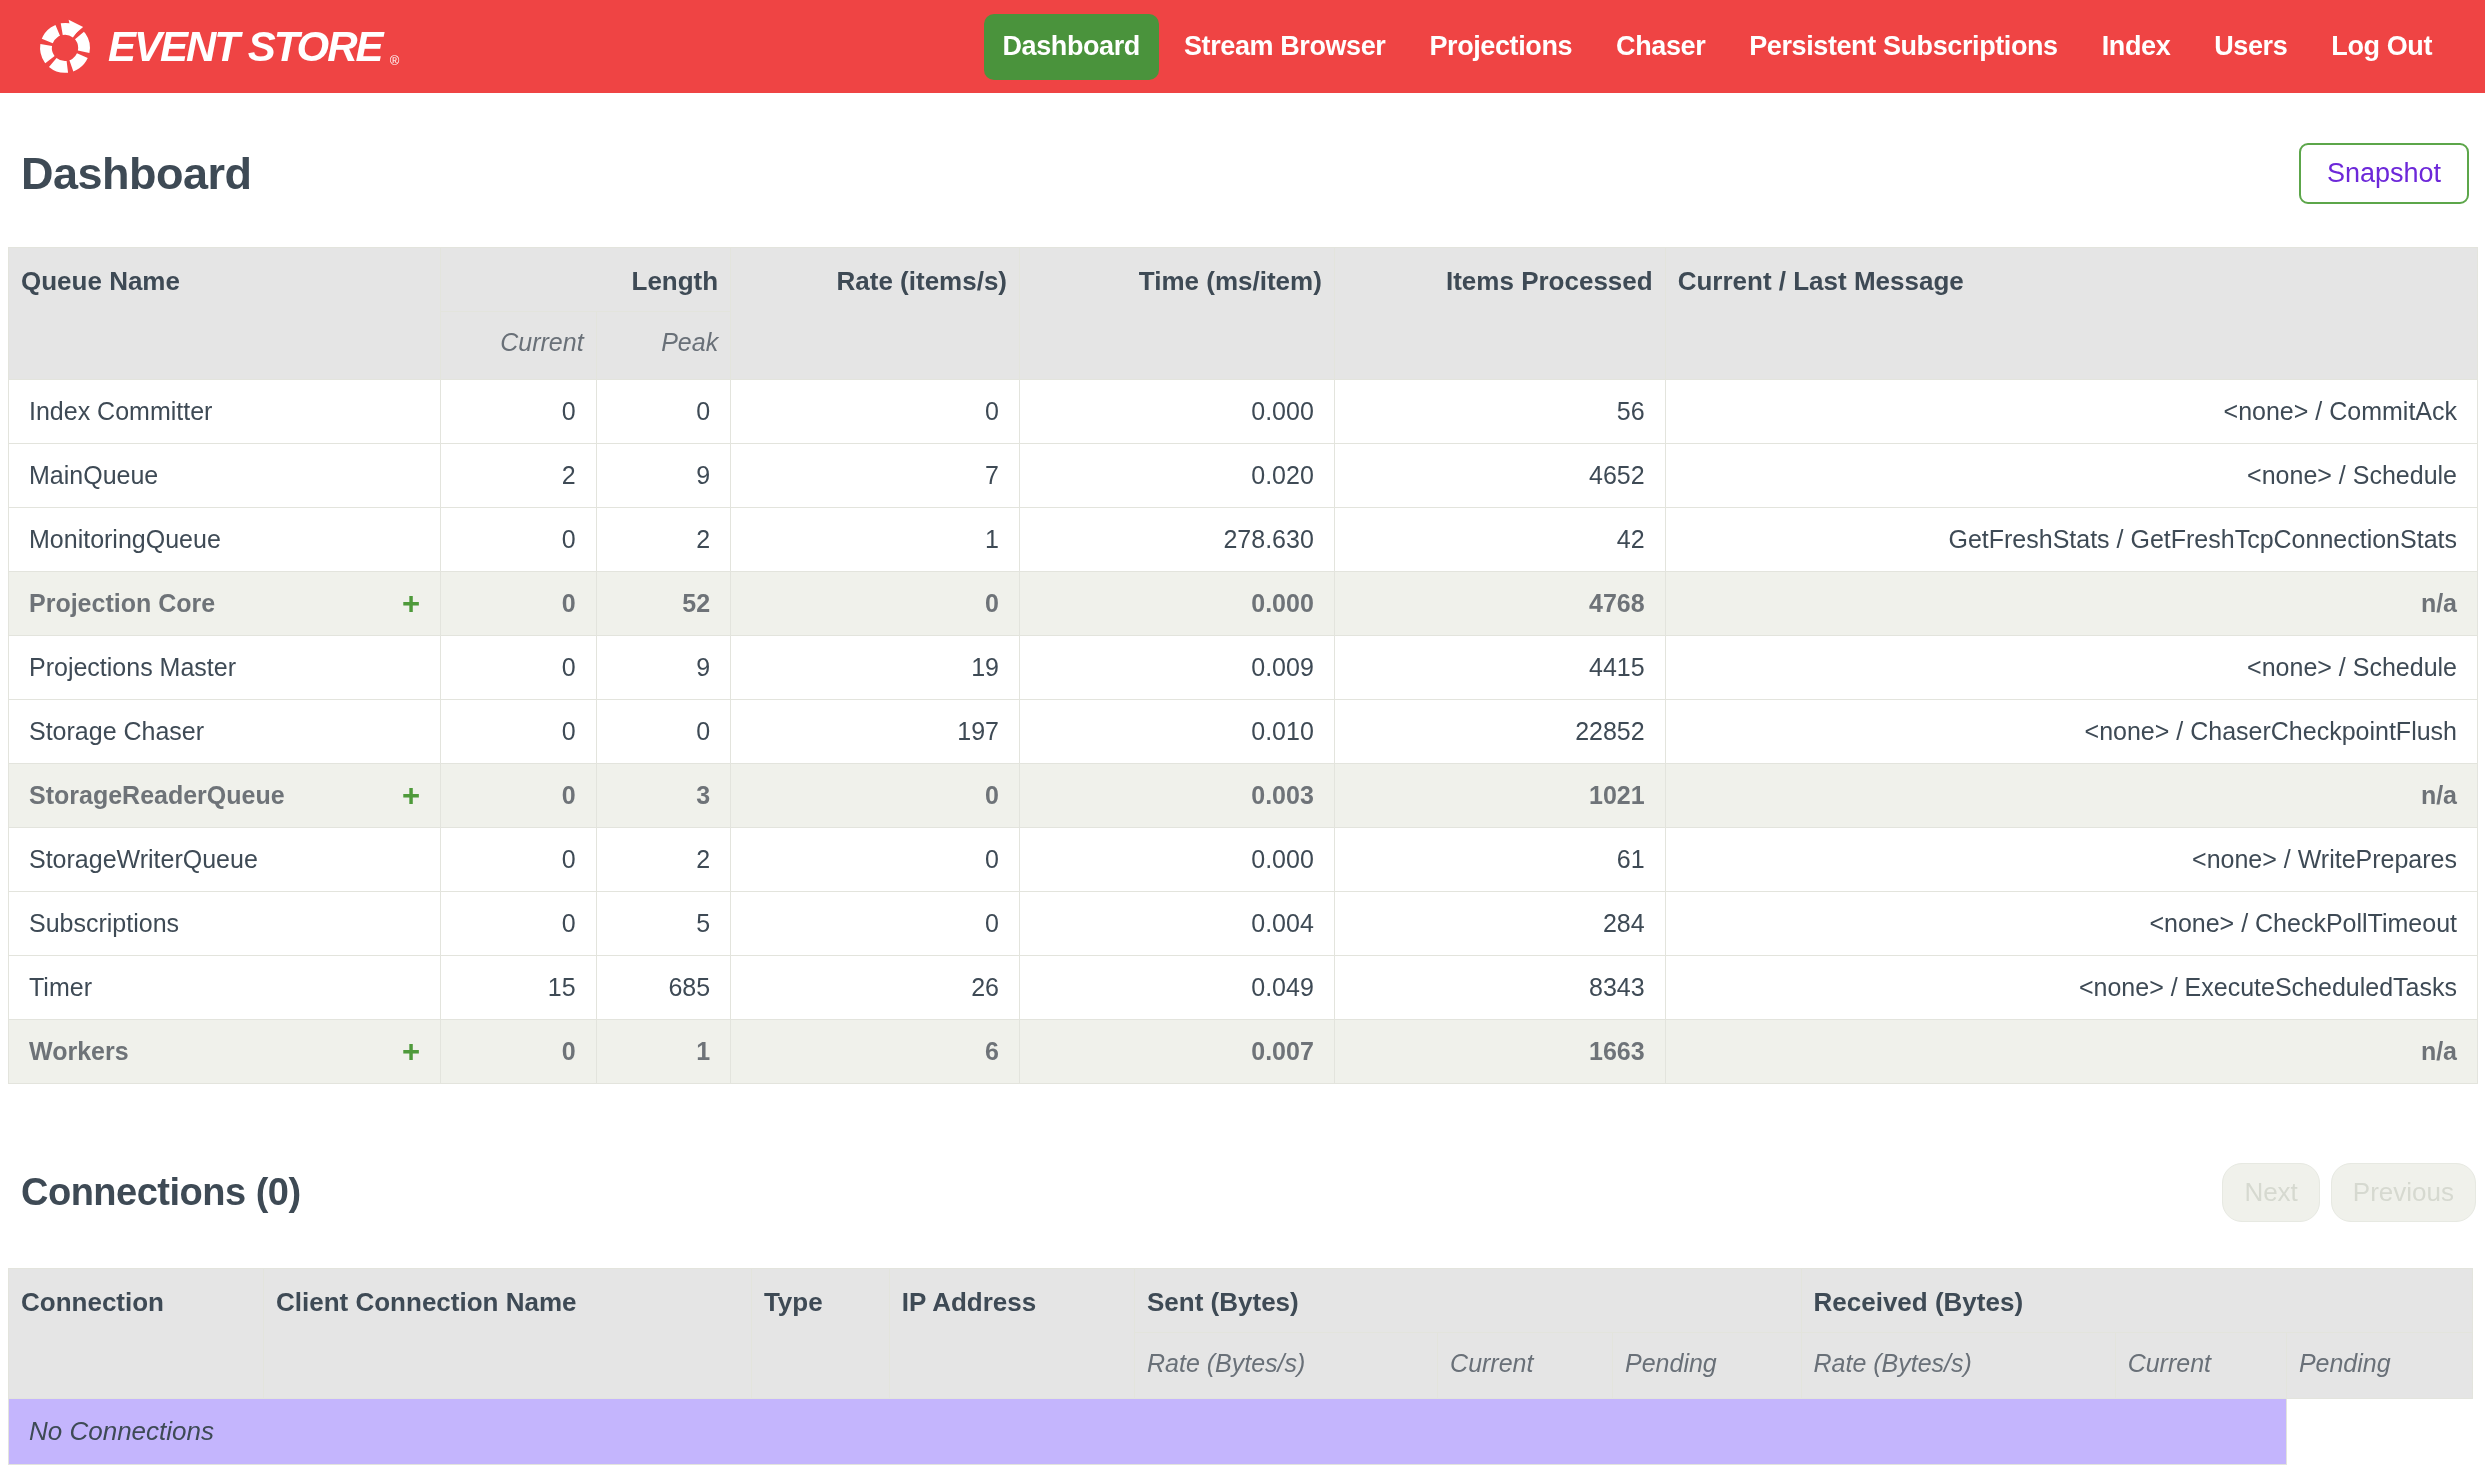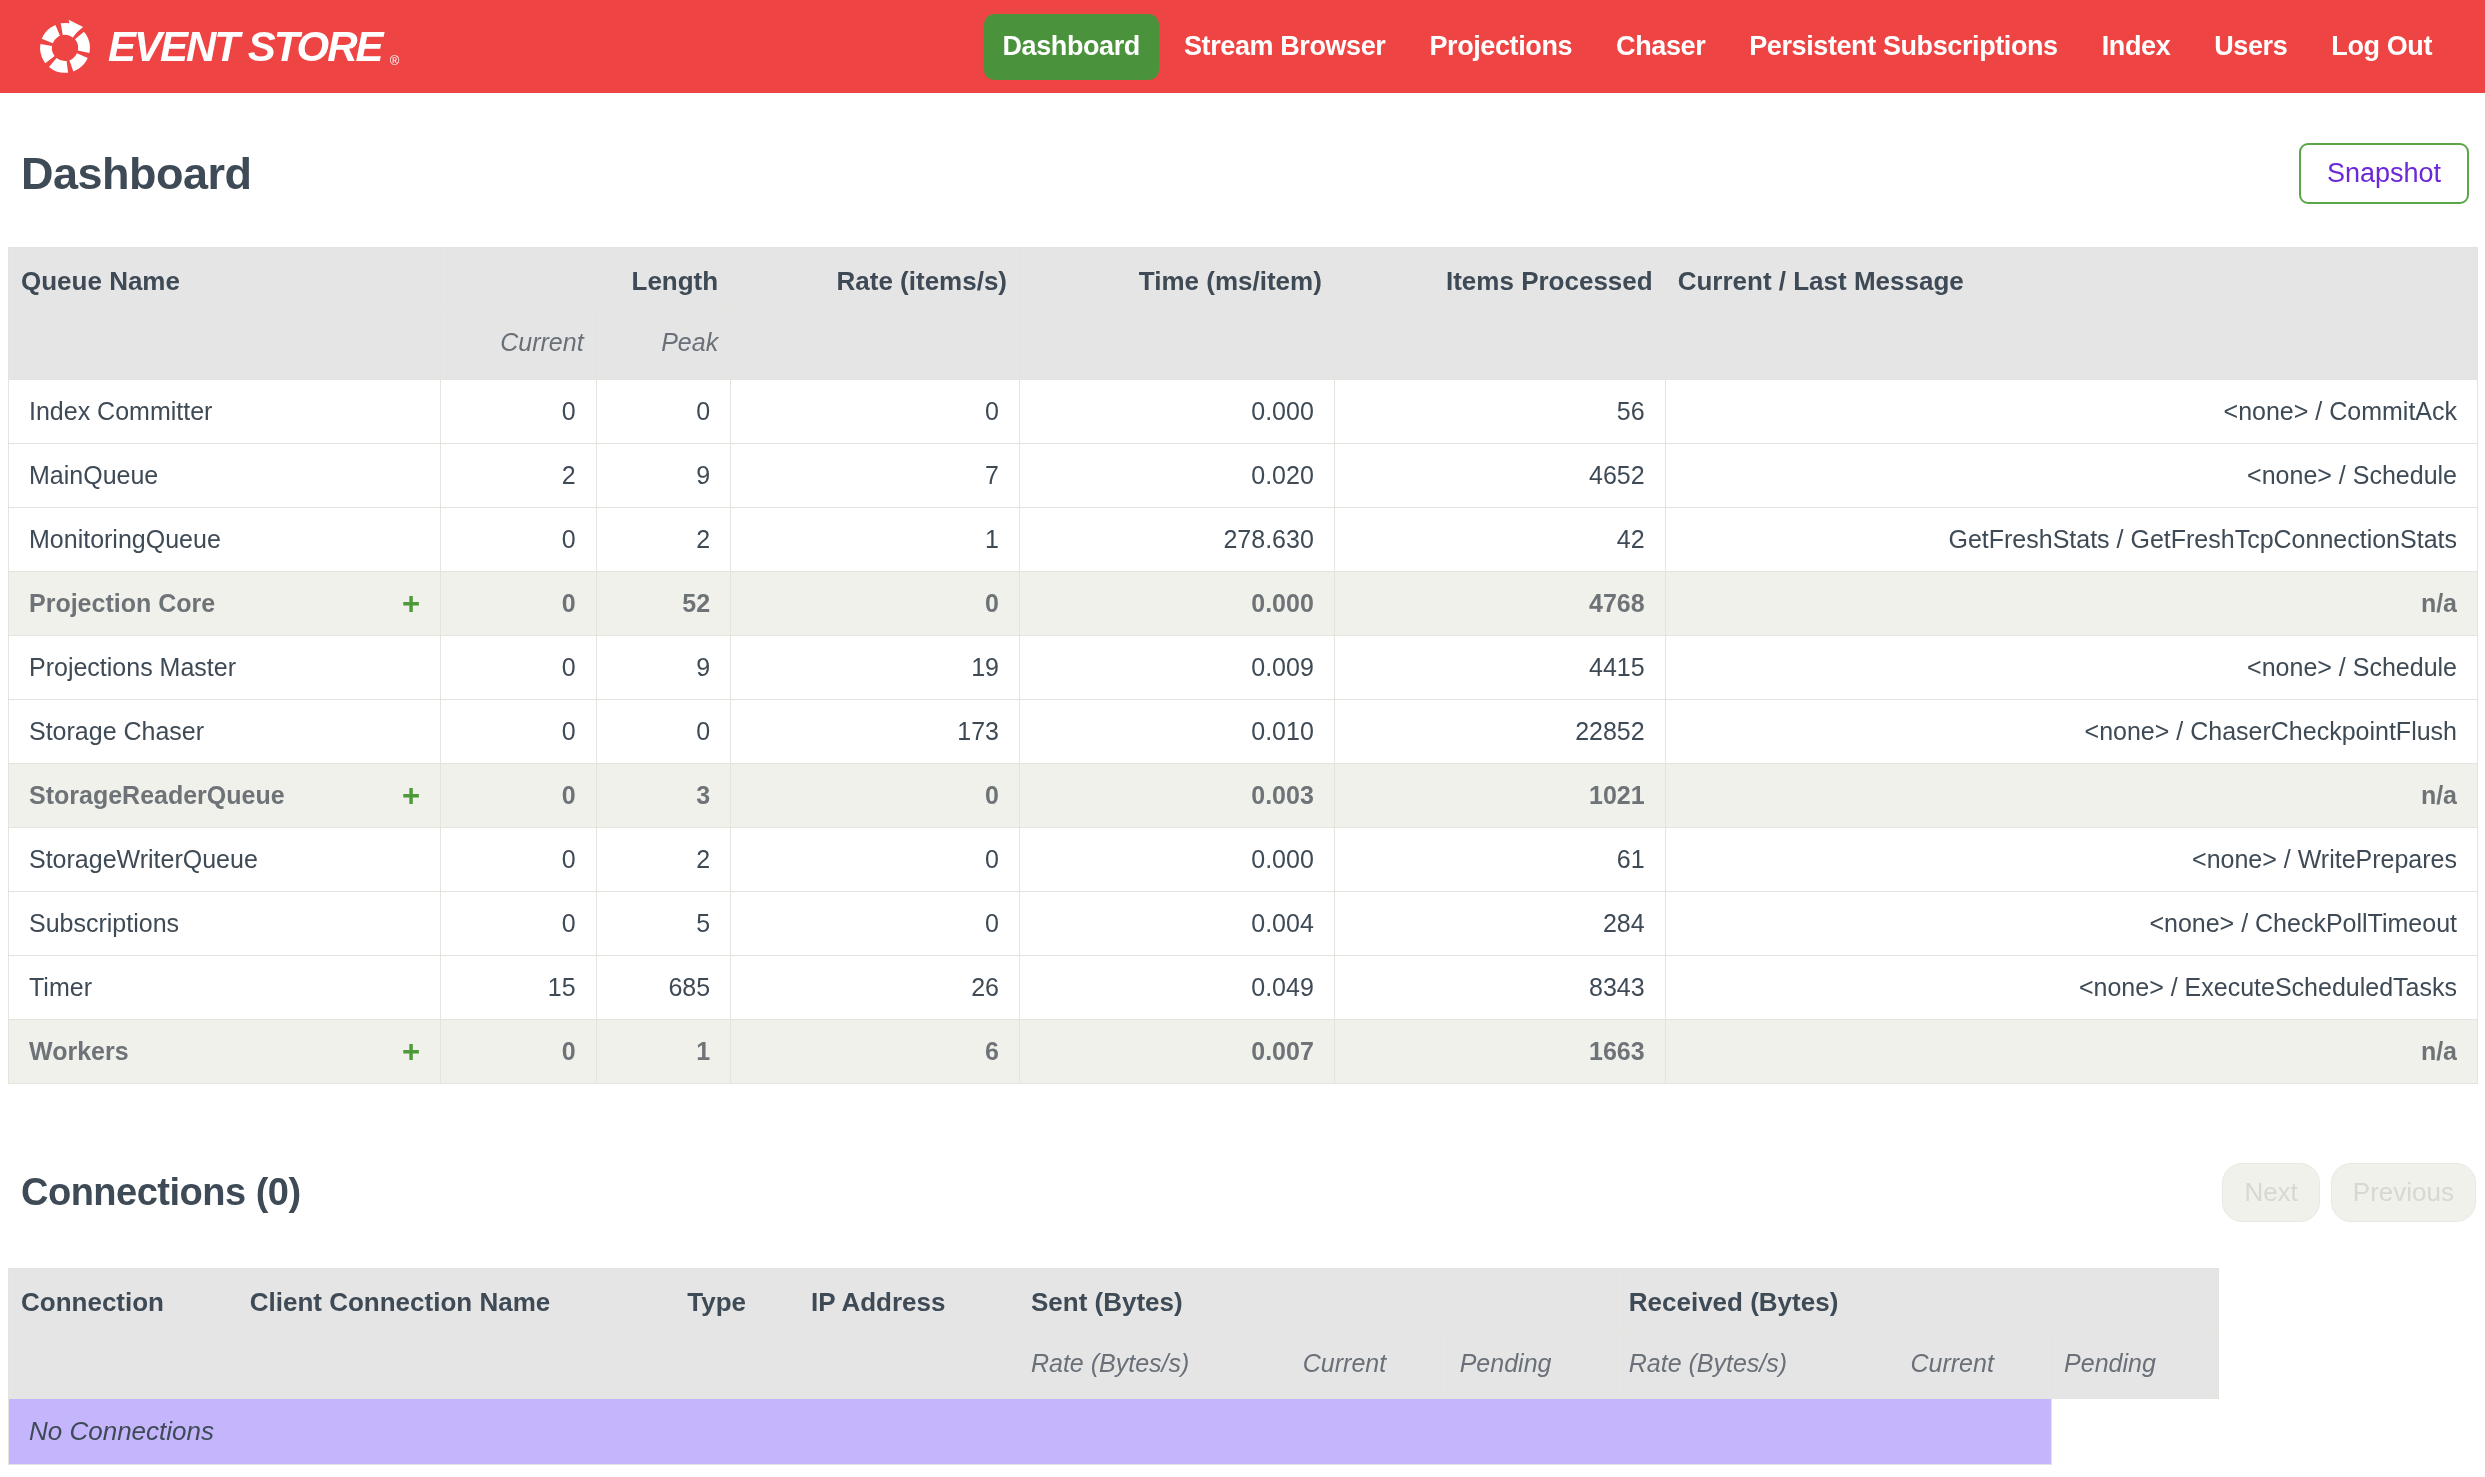--- a/index.html
+++ b/index.html
@@ -77,21 +77,21 @@
     display: flex; align-items: center; justify-content: space-between;
     margin: 0 10px 0 21px; padding-top: 79px;
   }
   h2 { font-size: 38px; font-weight: 700; letter-spacing: -0.5px; color: #3E4A55; }
   .pager { display: flex; gap: 11px; }
   .btn-pager {
     font-family: inherit; font-size: 26px; color: #D6D9D0;
     background: #F0F1EB; border: 1.5px solid #E7E9E2; border-radius: 20px;
     padding: 13px 21px; cursor: pointer;
   }
-  .conns { width: 2211px; margin: 46px 8px 0; }
+  .conns { width: 2465px; margin: 46px 8px 0; }
   .conns thead tr:first-child { height: 64px; }
   .conns thead tr:last-child  { height: 66px; }
   .conns td.no-conn {
     font-size: 26px; font-style: italic; height: 66px; padding: 0 20px;
     text-align: left; background: #c4b5fd;
   }
 </style>
 </head>
 <body>
 
@@ -217,21 +217,21 @@
         <td>&lt;none&gt; / Schedule</td>
       </tr>
       <tr>
         <td class="cell-name">
             <div class="name-wrap">
               <span>Storage Chaser</span>
             </div>
           </td>
         <td>0</td>
         <td>0</td>
-        <td>173</td>
+        <td>197</td>
         <td>0.010</td>
         <td>22852</td>
         <td>&lt;none&gt; / ChaserCheckpointFlush</td>
       </tr>
       <tr class="group">
         <td class="cell-name">
             <div class="name-wrap">
               <span>StorageReaderQueue</span>
               <span class="plus">+</span>
             </div>

